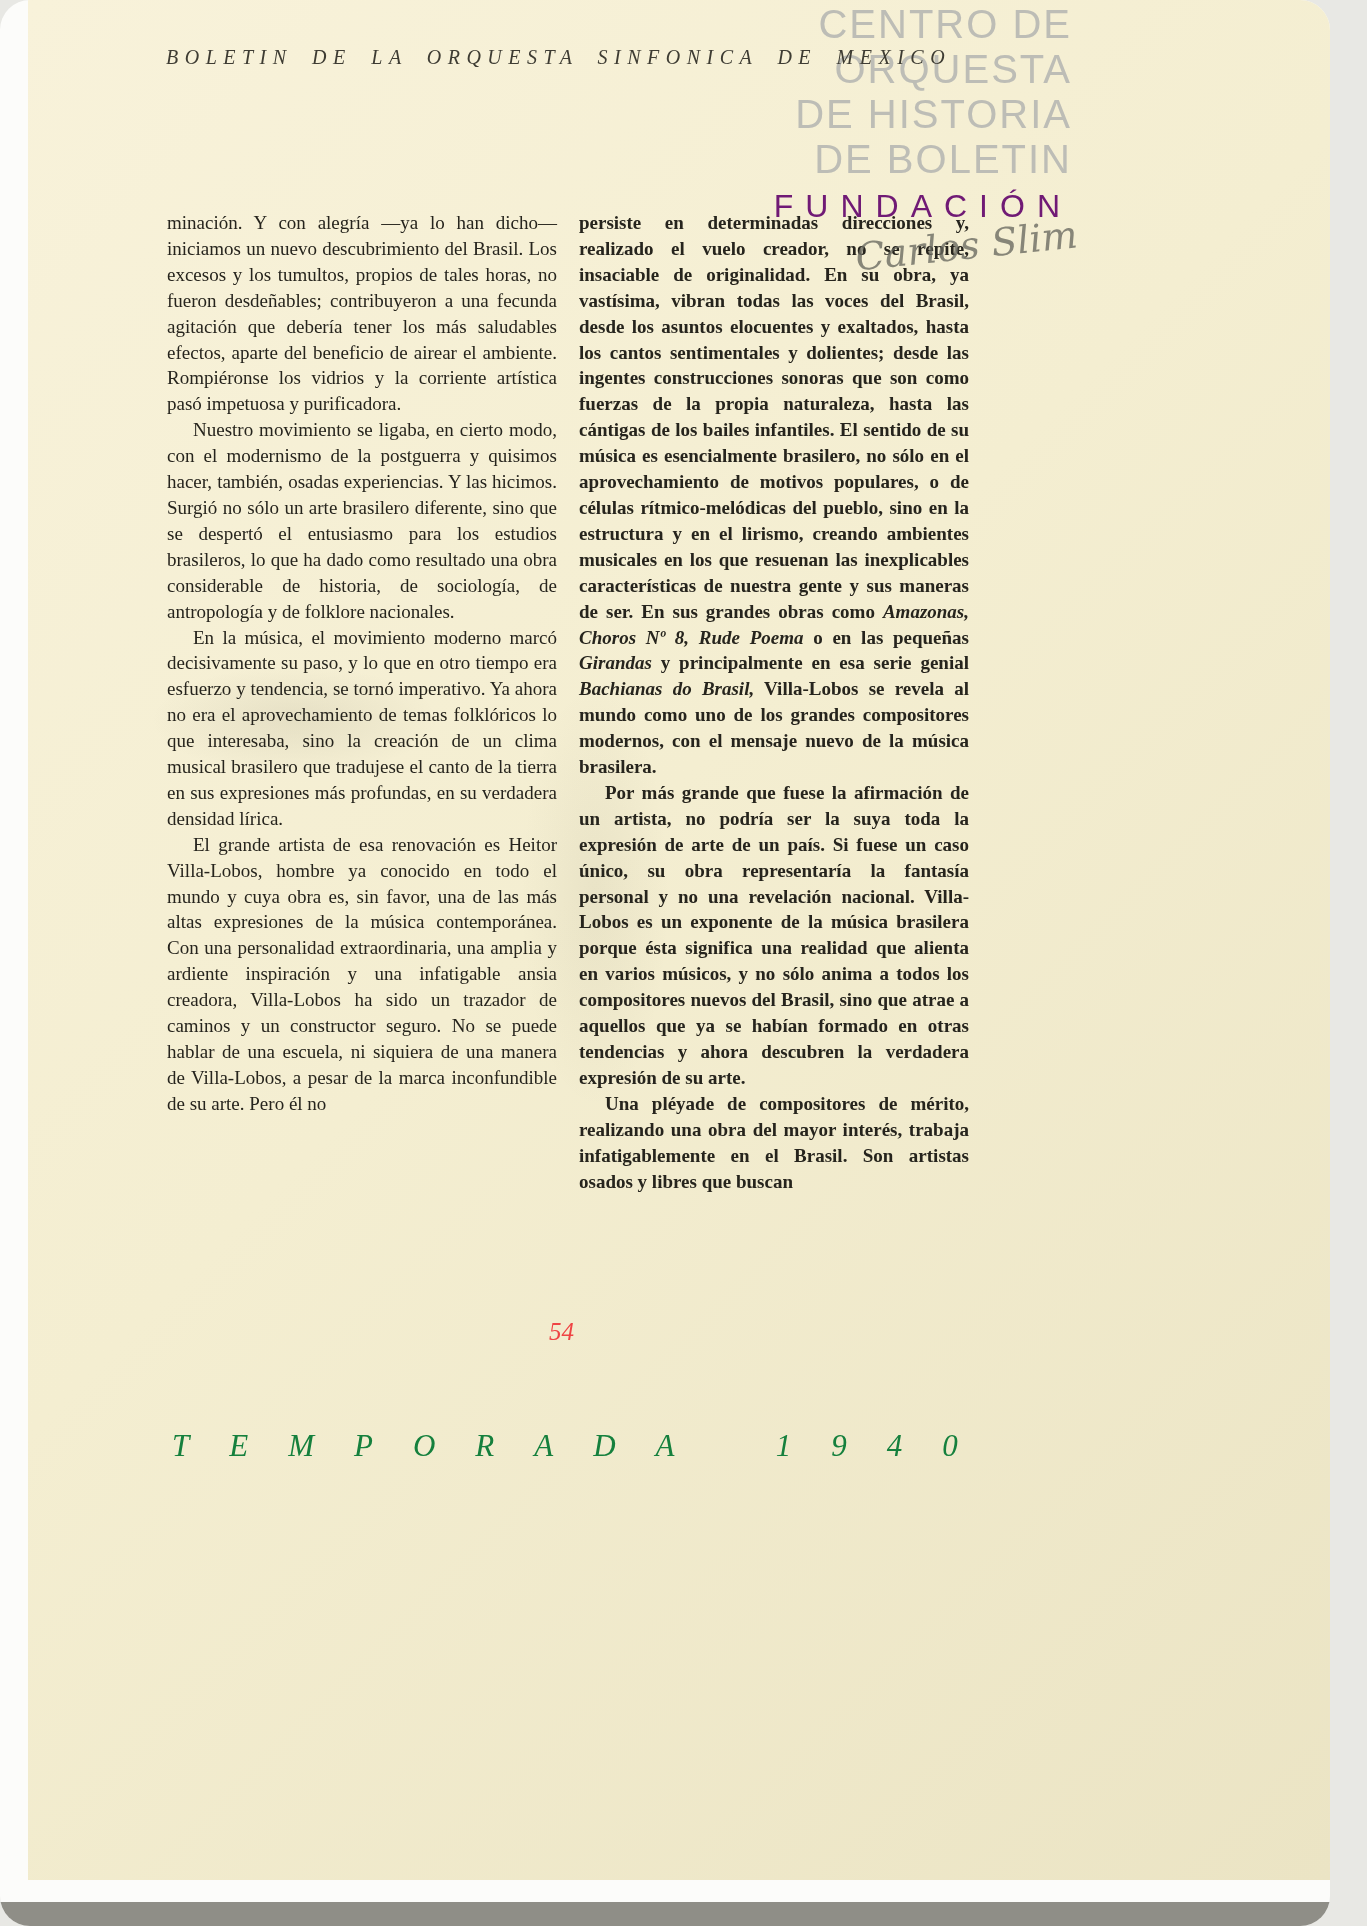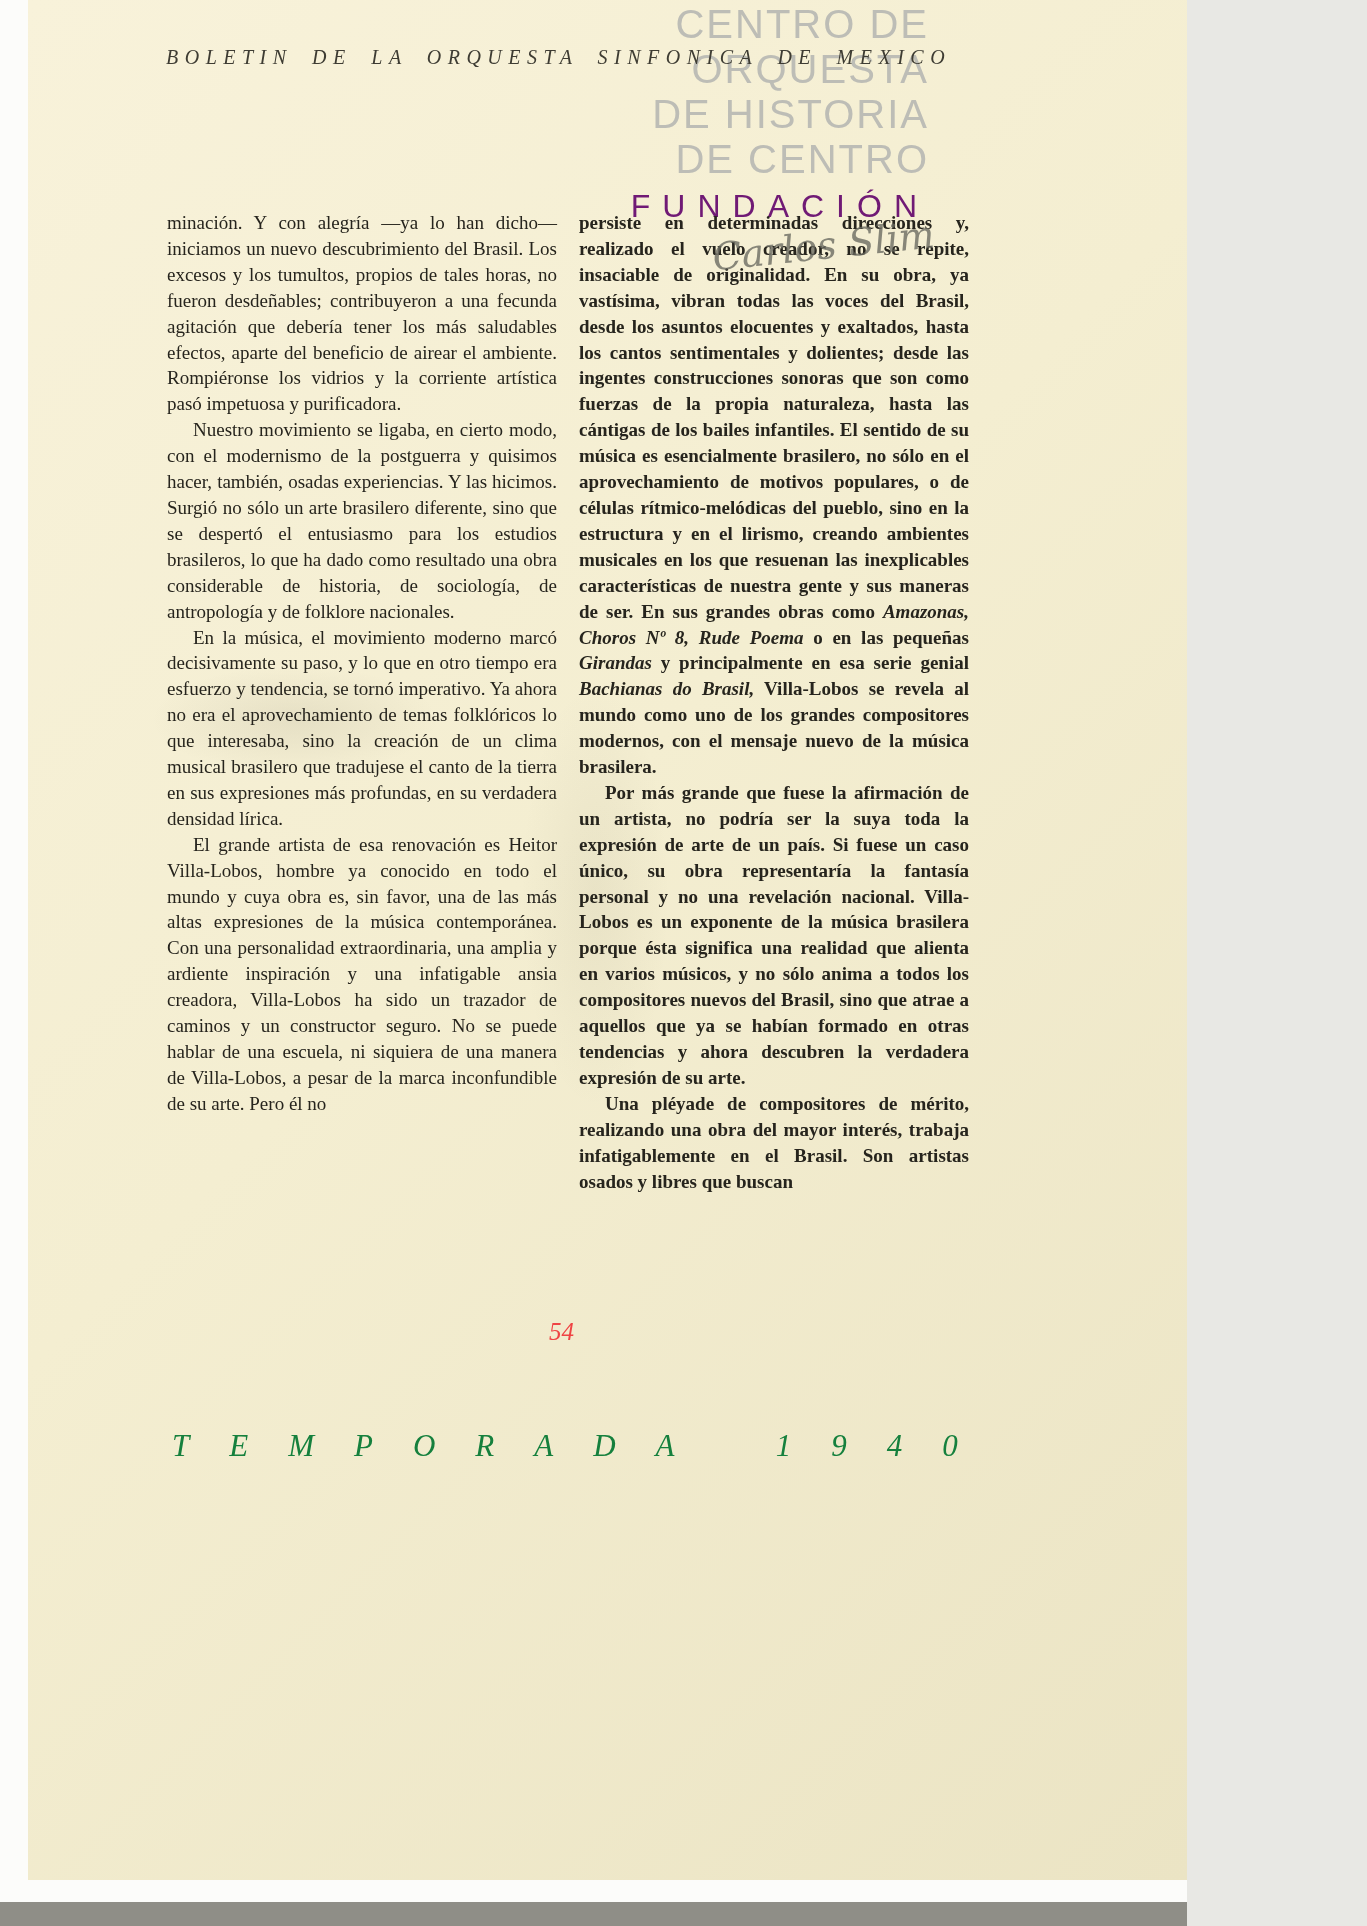--- a/index.html
+++ b/index.html
@@ -1,22 +1,23 @@
 <!DOCTYPE html>
 <html lang="es"><head>
 <meta charset="utf-8">
 <style>
   html, body { margin: 0; padding: 0; background: #e8e8e4; }
   .scan {
     position: relative;
-    width: 1187px;
+    width: 1330px;
     height: 1926px;
     background: #fcfcfa;           
     overflow: hidden;
     font-family: "Liberation Serif", serif;
+    border-radius: 30px;
   }
   
   .paper {
     position: absolute;
     left: 28px; top: 0; right: 0;
     height: 1880px;
     background: linear-gradient(135deg, #f8f2da 0%, #f4eed1 45%, #ebe4c4 100%);
   }
   .edge-bottom-gray {
     position: absolute;
@@ -115,21 +116,21 @@
   <div class="paper"></div>
   <div class="edge-bottom-gray"></div>
   <div class="stain1"></div>
   <div class="stain2"></div>
 
   <div class="watermark">
     <div>
         <div class="wm-line">CENTRO DE</div>
         <div class="wm-line">ORQUESTA</div>
         <div class="wm-line">DE HISTORIA</div>
-        <div class="wm-line">DE CENTRO</div>
+        <div class="wm-line">DE BOLETIN</div>
       </div>
     <div class="wm-foundation">FUNDACIÓN</div>
   </div>
 
   <div class="signature">Carlos Slim</div>
 
   <div class="header-title">BOLETIN DE LA ORQUESTA SINFONICA DE MEXICO</div>
 
   <div class="col col-left">
       <p class="para"><span>minación. Y con alegría —ya lo han dicho— iniciamos un nuevo descubrimiento del Brasil. Los excesos y los tumultos, propios de tales horas, no fueron desdeñables; contribuyeron a una fecunda agitación que debería tener los más saludables efectos, aparte del beneficio de airear el ambiente. Rompiéronse los vidrios y la corriente artística pasó impetuosa y purificadora.</span></p>

